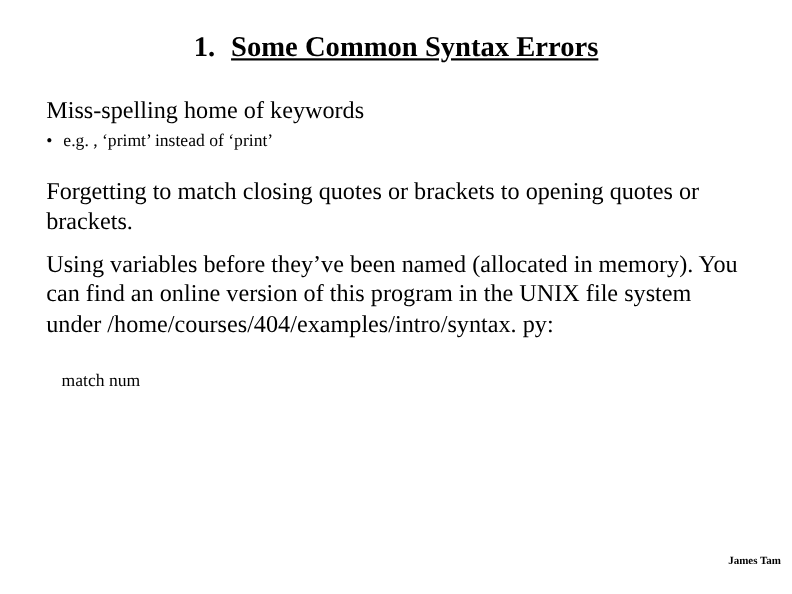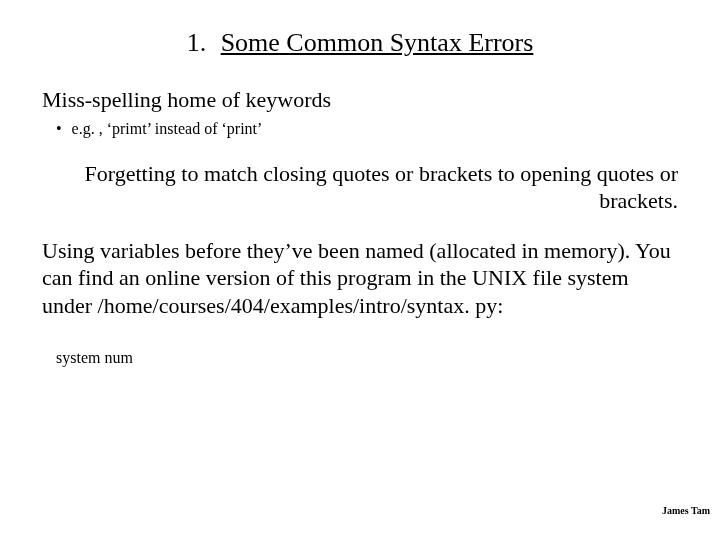--- a/index.html
+++ b/index.html
@@ -8,39 +8,38 @@
     height: 540px;
     background: #ffffff;
     font-family: "Times New Roman", Times, serif;
     color: #000;
     position: relative;
     padding: 28px 42px 0 42px;
   }
   .heading {
     text-align: center;
     font-size: 26px;
-    font-weight: normal;
+    font-weight: bold;
     margin-bottom: 28px;
     margin-left: 60px;
     margin-right: 60px;
   }
   .heading .num { display: inline-block; margin-right: 8px; }
   .heading .title { text-decoration: underline; }
   .para {
     font-size: 22px;
     line-height: 1.25;
     margin-bottom: 6px;
   }
   .bullet-row {
     font-size: 16px;
-    margin-left: 14px;
     margin-bottom: 22px;
   }
   .bullet-dot { display: inline-block; margin-right: 6px; }
-  .spaced { margin-bottom: 22px; text-align: right; }
+  .spaced { margin-bottom: 11px; }
   .code {
     font-size: 16px;
     margin-top: 30px;
     margin-left: 14px;
   }
   .footer {
     position: absolute;
     bottom: 24px;
     right: 10px;
     font-size: 10px;
@@ -59,15 +58,15 @@
 
 <div class="bullet-row">
   <span class="bullet-dot">•</span>
   <span>e.g. , ‘primt’ instead of ‘print’</span>
 </div>
 
 <p class="para spaced">Forgetting to match closing quotes or brackets to opening quotes or brackets.</p>
 
 <p class="para">Using variables before they’ve been named (allocated in memory). You can find an online version of this program in the UNIX file system under /home/courses/404/examples/intro/syntax. py:</p>
 
-<p class="code">system num</p>
+<p class="code">match num</p>
 
 <div class="footer">James Tam</div>
 
 </body></html>

